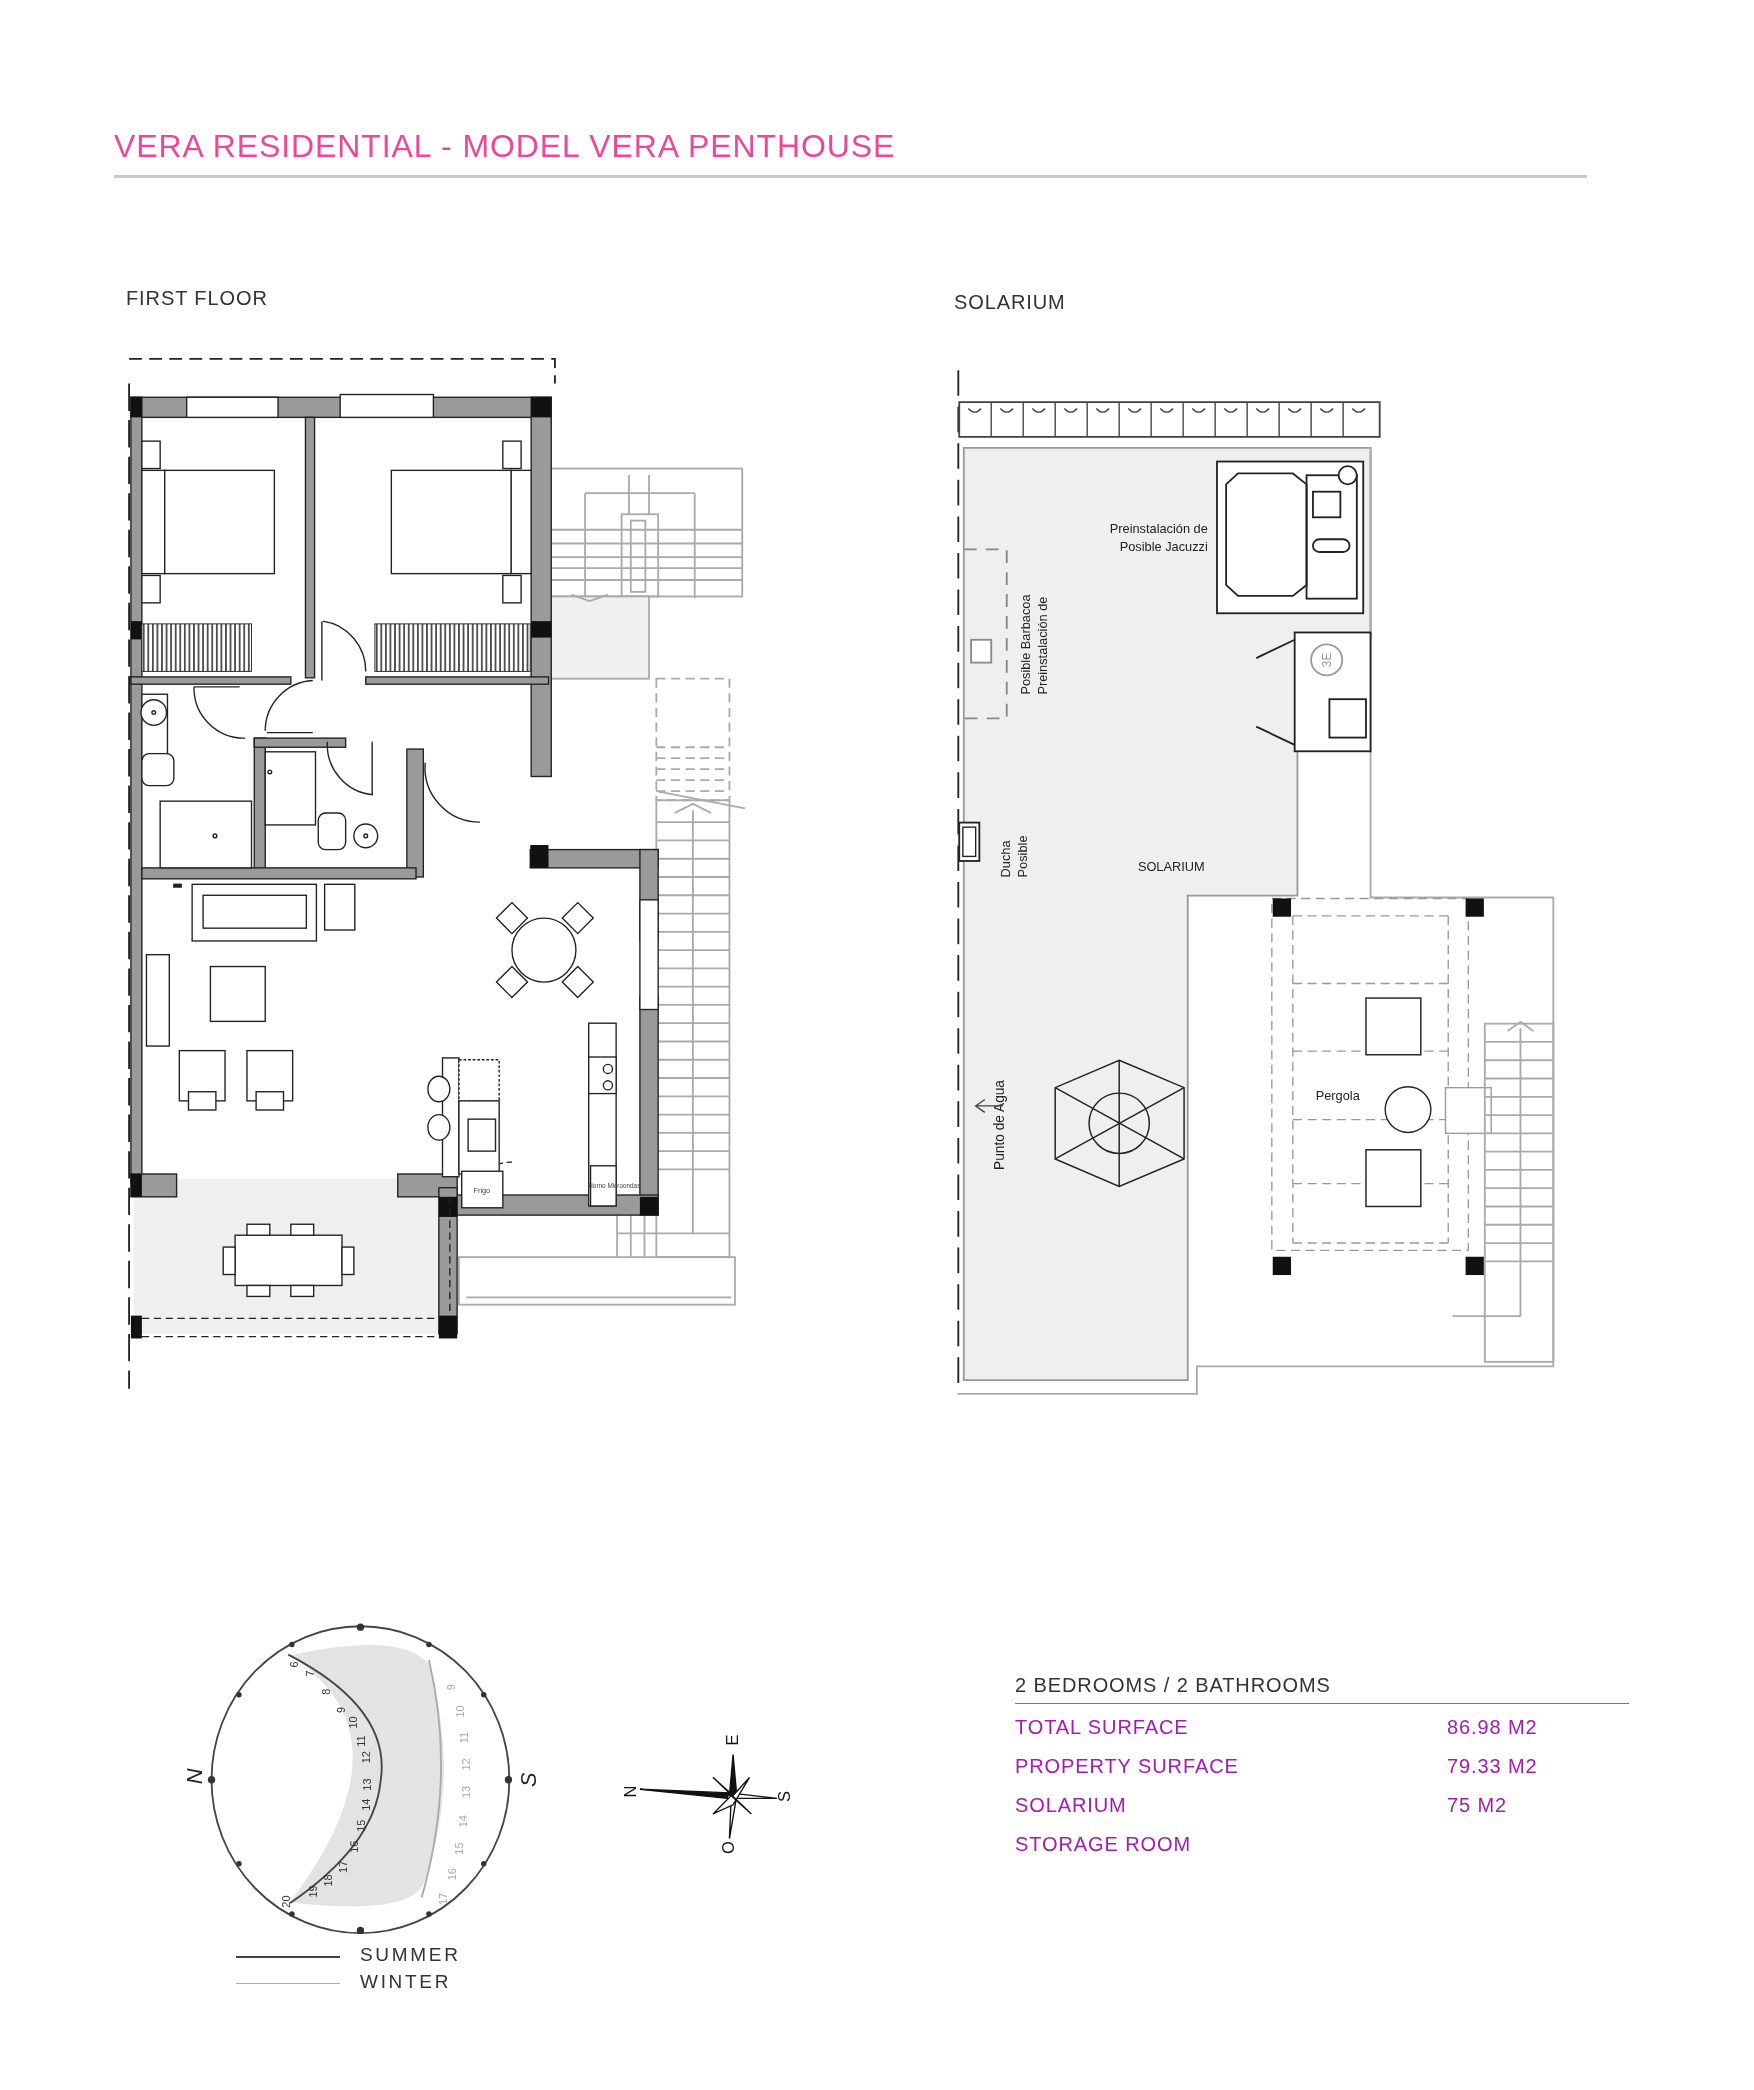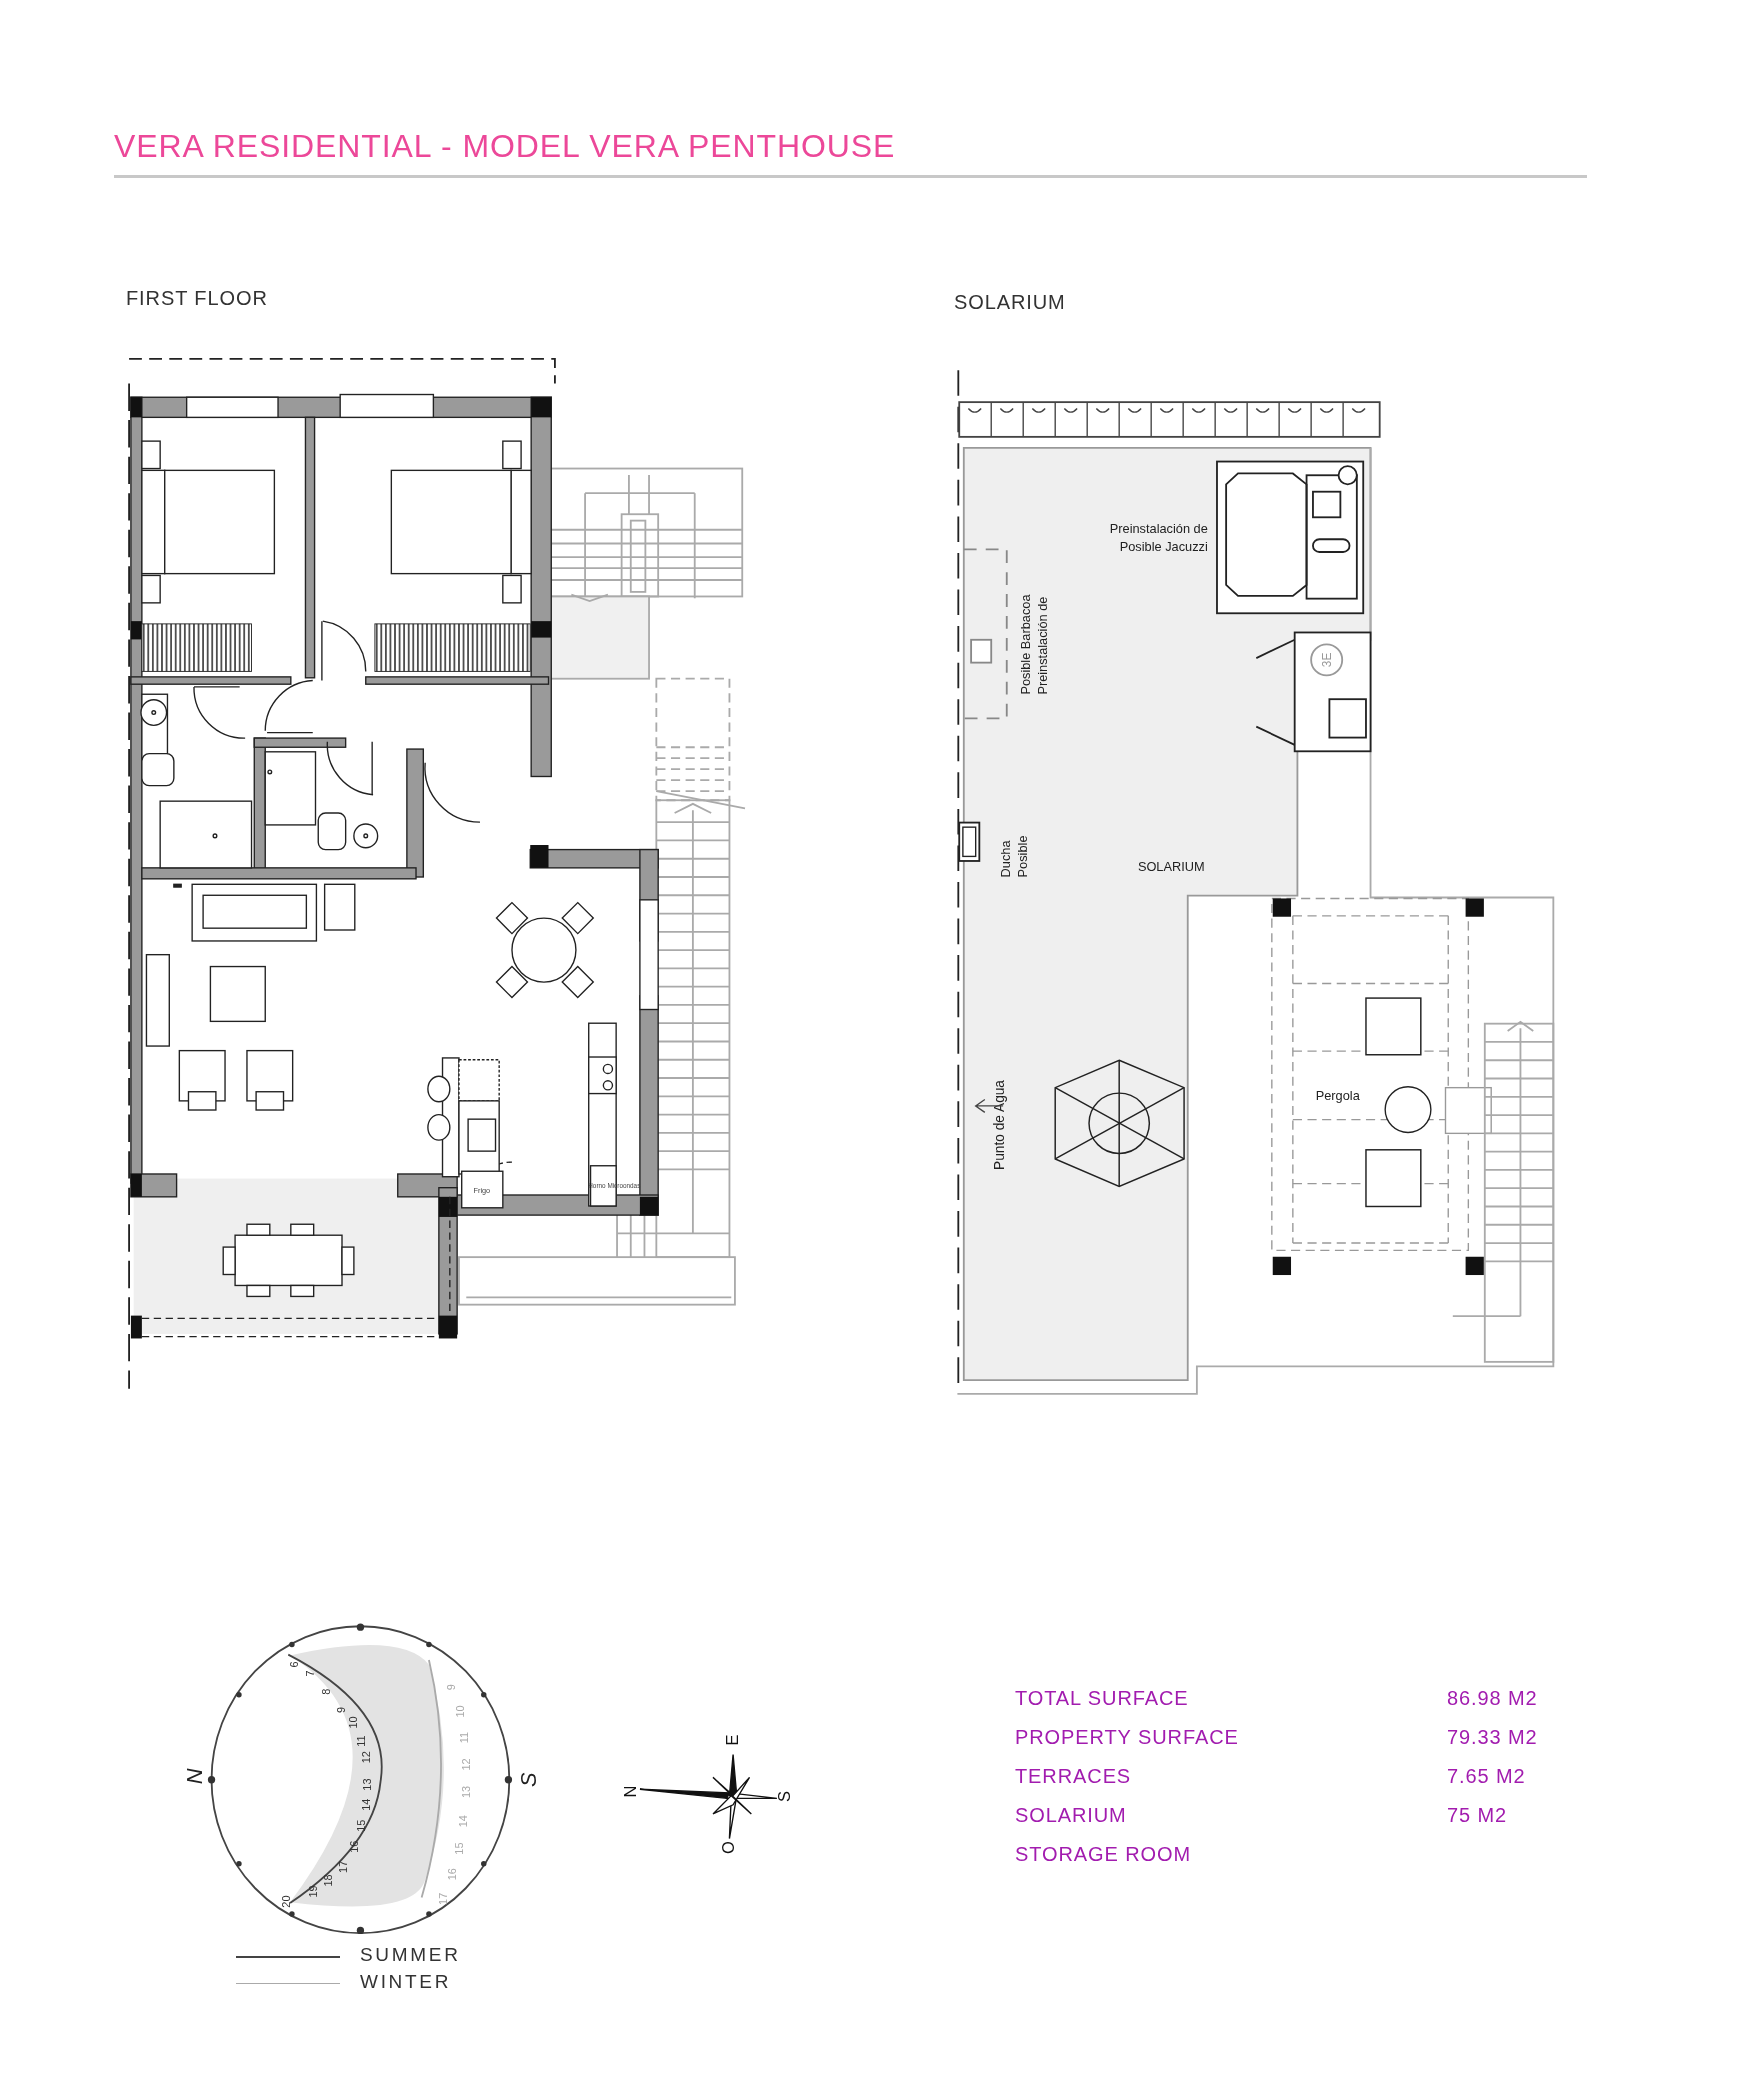--- a/index.html
+++ b/index.html
@@ -428,33 +428,30 @@
     <div class="legend-line" style="background:#444;"></div>
     <div class="legend-text">SUMMER</div>
   </div>
   <div class="legend-row">
     <div class="legend-line" style="background:#aaa;"></div>
     <div class="legend-text">WINTER</div>
   </div>
 </div>
 
 <div class="abs specs">
+  <div class="specs-heading">2 BEDROOMS / 2 BATHROOMS</div>
   <div class="spec-row">
     <span class="lbl">TOTAL SURFACE</span>
     <span class="val">86.98 M2</span>
   </div>
   <div class="spec-row">
     <span class="lbl">PROPERTY SURFACE</span>
     <span class="val">79.33 M2</span>
   </div>
   <div class="spec-row">
-    <span class="lbl">TERRACES</span>
-    <span class="val">7.65 M2</span>
-  </div>
-  <div class="spec-row">
     <span class="lbl">SOLARIUM</span>
     <span class="val">75 M2</span>
   </div>
   <div class="spec-row">
     <span class="lbl">STORAGE ROOM</span>
     <span class="val"></span>
   </div>
 </div>
 
 

